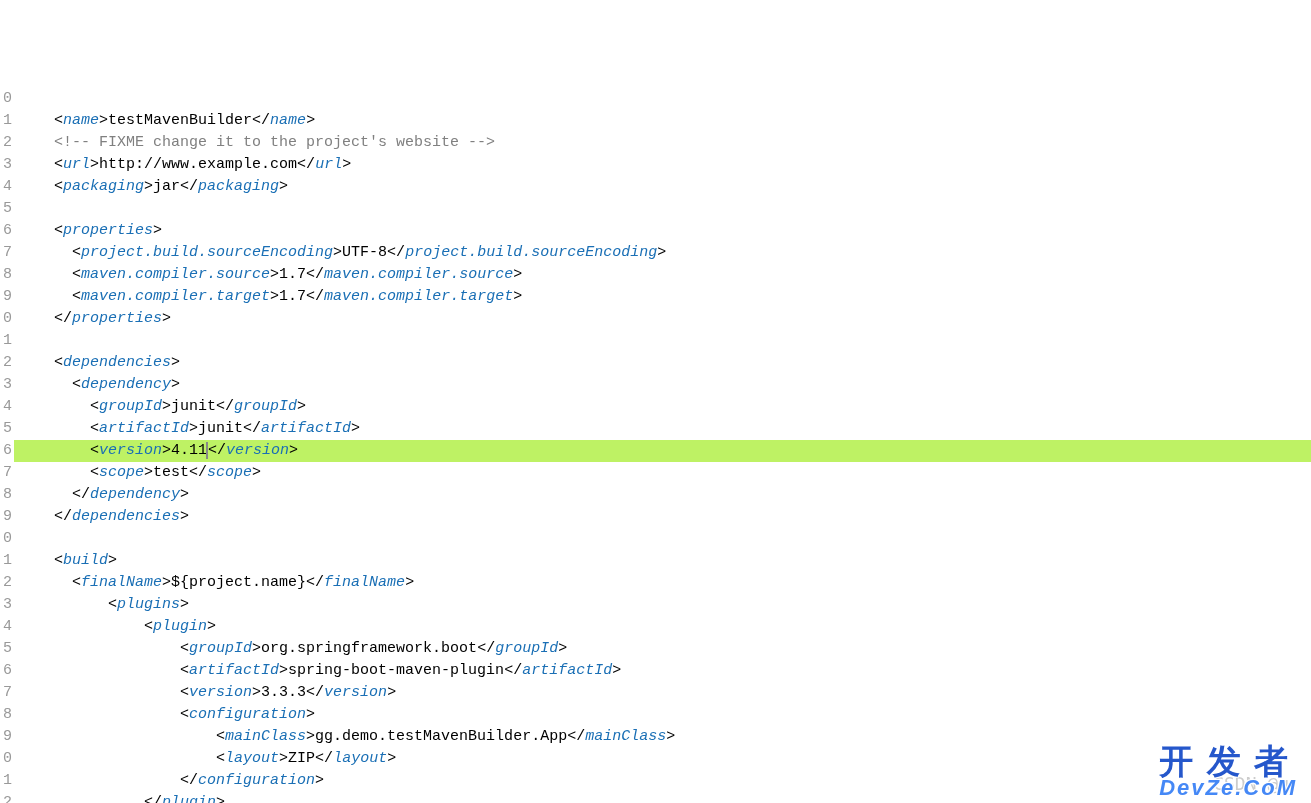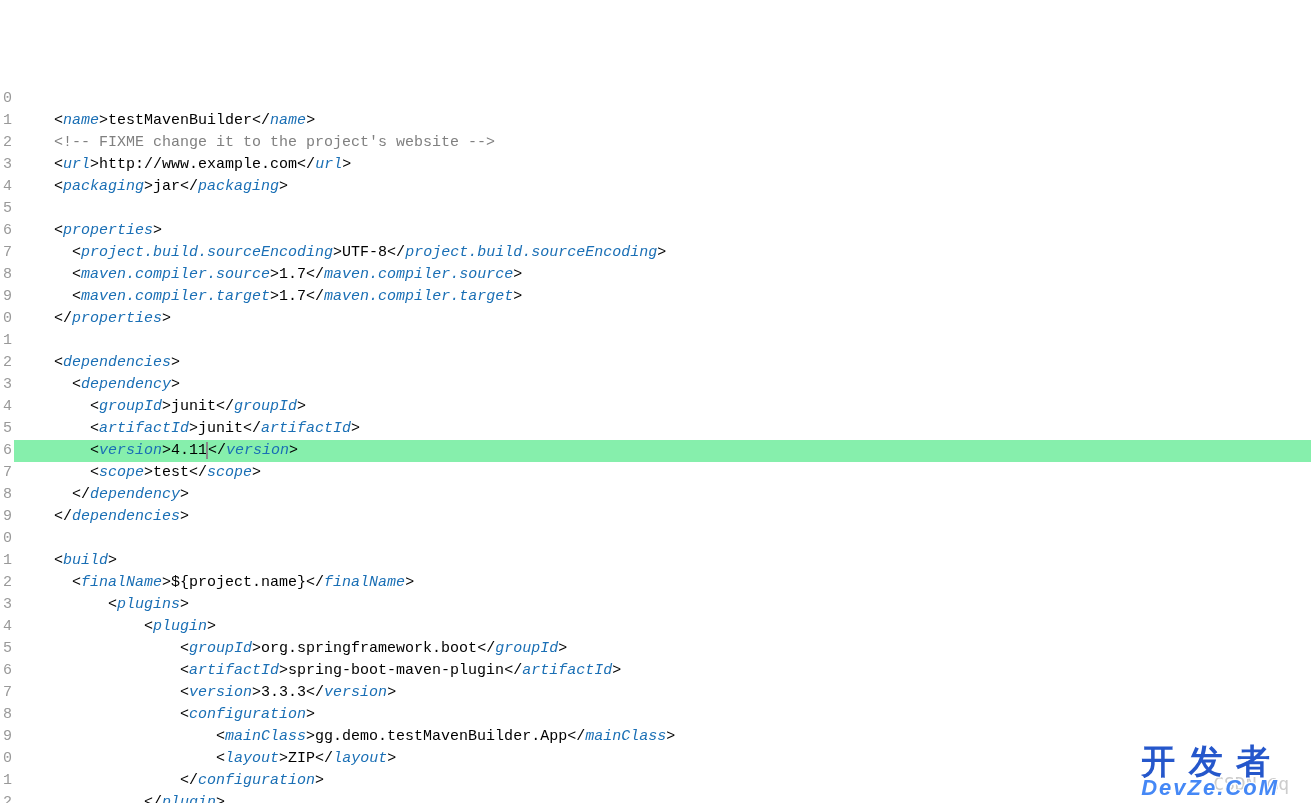--- a/index.html
+++ b/index.html
@@ -22,35 +22,35 @@
   user-select: none;
   padding-right: 2px;
   flex-shrink: 0;
 }
 .gutter .ln { height: 22px; }
 .code {
   flex: 1;
   position: relative;
 }
 .line { height: 22px; padding-left: 4px; }
-.hl { background: #86efac; width:100%; }
+.hl { background: #bef264; width:100%; }
 .tag { color: #1a6fb5; font-style: italic; }
 .txt { color: #000000; }
 .cmt { color: #808080; font-family: Liberation Mono, monospace; }
 .cursor {
   border: 1px solid #888;
   display: inline-block;
   width: 0px;
   height: 17px;
   vertical-align: middle;
   margin-left: -1px;
 }
 .watermark-cn {
   position: fixed;
-  right: 32px;
+  right: 14px;
   bottom: 4px;
   font-family: 'Microsoft YaHei', sans-serif;
   color: #1a4ec9;
   font-size: 34px;
   font-weight: 800;
   text-shadow: 1px 1px 0 #fff, -1px -1px 0 #fff, 1px -1px 0 #fff, -1px 1px 0 #fff;
   letter-spacing: 2px;
   opacity: 0.95;
 }
 .watermark-csdn {

